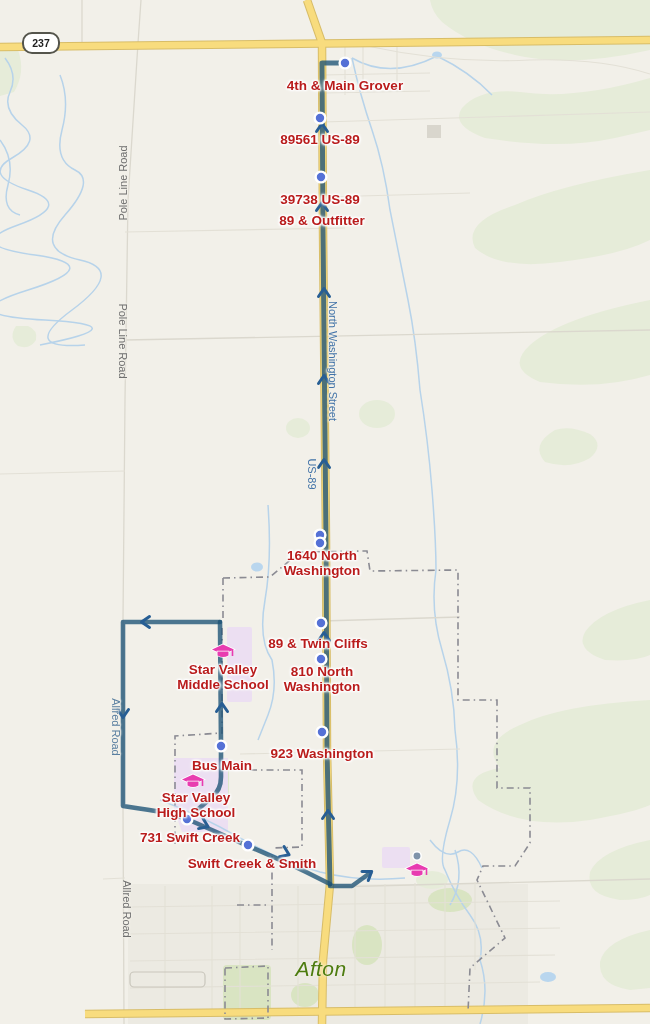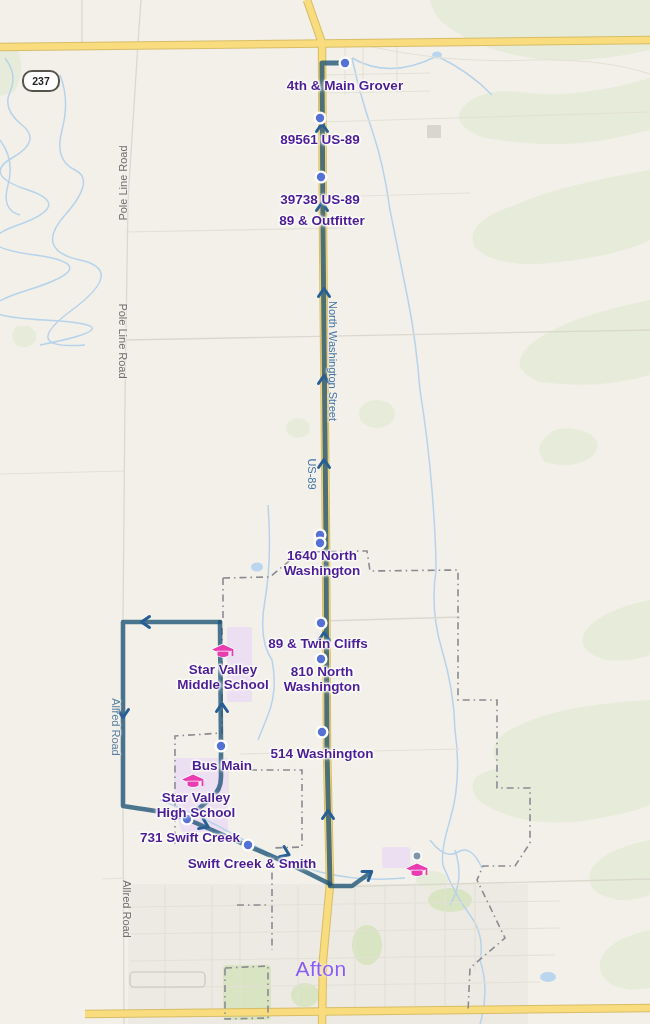--- a/index.html
+++ b/index.html
@@ -1,36 +1,36 @@
 <!DOCTYPE html>
 <html><head>
 <meta charset="utf-8">
 <style>
   html,body{margin:0;padding:0;background:#dfe0da;}
   #map{position:relative;width:650px;height:1024px;overflow:hidden;background:#f2f0e9;
        font-family:"Liberation Sans",sans-serif;}
   #map svg{position:absolute;left:0;top:0;}
   .lbl{position:absolute;transform:translate(-50%,-50%);text-align:center;pointer-events:auto;}
   .stop-label,.school-label{
-    font-size:13.5px;font-weight:700;color:#4c1d95;line-height:15px;white-space:pre-line;
+    font-size:13.5px;font-weight:700;color:#b91c1c;line-height:15px;white-space:pre-line;
     text-shadow:0 0 2px #fff,0 0 3px #fff,1px 1px 2px #fff,-1px -1px 2px #fff,
                 1px -1px 2px #fff,-1px 1px 2px #fff,0 0 5px #fff;
   }
   .road-label{font-size:11px;font-weight:400;white-space:nowrap;
     text-shadow:0 0 2px #f2f0e9,0 0 3px #f2f0e9,1px 1px 2px #f2f0e9,-1px -1px 2px #f2f0e9;}
   .road-gray{color:#6f6f6f;}
   .road-blue{color:#4273a8;}
   .road-steel{color:#5a7fa0;}
   .rot90{transform:translate(-50%,-50%) rotate(90deg);}
   .rotm90{transform:translate(-50%,-50%) rotate(-90deg);}
-  .town-label{font-size:21px;font-weight:500;color:#8b5cf6;letter-spacing:.4px;
-    text-shadow:0 0 2px #f2f0e9,0 0 4px #f2f0e9;}
+  .town-label{font-size:21px;font-weight:500;color:#4d7c0f;letter-spacing:.4px;
+    text-shadow:0 0 2px #f2f0e9,0 0 4px #f2f0e9;font-style:italic;}
   .shield{position:absolute;transform:translate(-50%,-50%);width:34px;height:18px;
     background:#fff;border:2px solid #55554c;border-radius:10px;display:flex;
-    align-items:center;justify-content:center;font-size:10.5px;font-weight:700;color:#222;margin-top:38px;}
+    align-items:center;justify-content:center;font-size:10.5px;font-weight:700;color:#222;}
   
   .road-minor{stroke:#dbd8ce;stroke-width:1.3;fill:none;}
   .road-minor2{stroke:#e3e0d6;stroke-width:1.1;fill:none;}
   .hwy-case{stroke:#d8bd68;stroke-width:8.5;fill:none;stroke-linejoin:round;}
   .hwy{stroke:#f8dc7e;stroke-width:6.5;fill:none;stroke-linejoin:round;}
   .river{stroke:#b7d3ea;stroke-width:1.5;fill:none;}
   .green{fill:#e6ecd9;}
   .green2{fill:#d9e4c2;}
   .campus{fill:#ecdff2;}
   .bldg{fill:#d9d6cd;}
@@ -198,21 +198,21 @@
 
   <div class="lbl stop-label" style="left:345px;top:85px">4th &amp; Main Grover</div>
   <div class="lbl stop-label" style="left:320px;top:139px">89561 US-89</div>
   <div class="lbl stop-label" style="left:320px;top:199px">39738 US-89</div>
   <div class="lbl stop-label" style="left:322px;top:220px">89 &amp; Outfitter</div>
   <div class="lbl stop-label" style="left:322px;top:563px">1640 North
 Washington</div>
   <div class="lbl stop-label" style="left:318px;top:643px">89 &amp; Twin Cliffs</div>
   <div class="lbl stop-label" style="left:322px;top:679px">810 North
 Washington</div>
-  <div class="lbl stop-label" style="left:322px;top:753px">514 Washington</div>
+  <div class="lbl stop-label" style="left:322px;top:753px">923 Washington</div>
   <div class="lbl stop-label" style="left:222px;top:765px">Bus Main</div>
   <div class="lbl stop-label" style="left:190px;top:837px">731 Swift Creek</div>
   <div class="lbl stop-label" style="left:252px;top:863px">Swift Creek &amp; Smith</div>
 
   <div class="lbl school-label" style="left:223px;top:677px">Star Valley
 Middle School</div>
   <div class="lbl school-label" style="left:196px;top:805px">Star Valley
 High School</div>
 
 </div>

